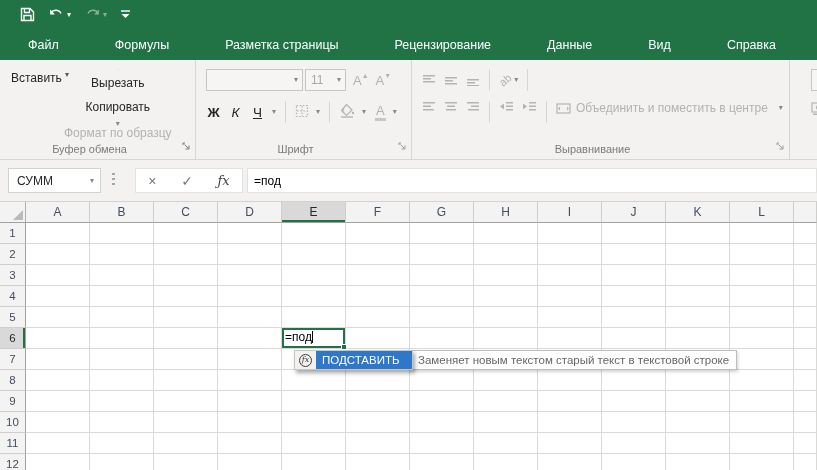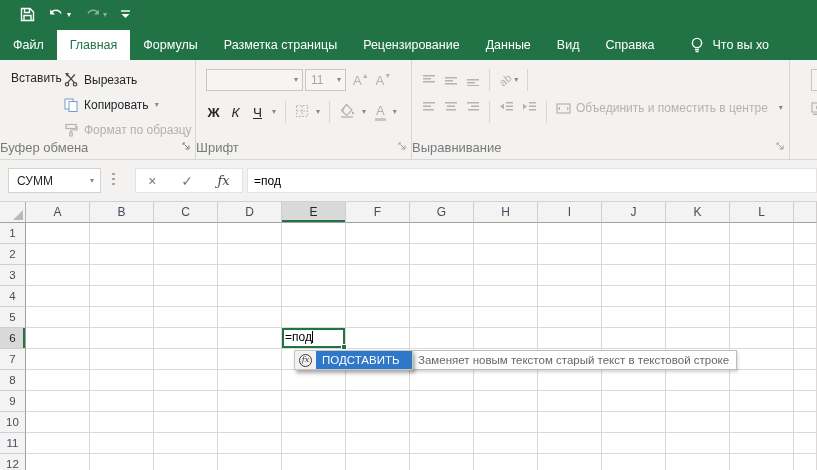--- a/index.html
+++ b/index.html
@@ -15,44 +15,44 @@
   .titlebar{position:absolute; top:0; left:0; right:0; height:30px; background:var(--green);}
   .qat{display:flex; align-items:center; gap:13px; padding:7px 0 0 20px;}
   .qbtn{display:flex; align-items:center; gap:2px; cursor:default;}
   .qbtn svg{display:block;}
   .qbtn .mini{color:#fff; font-size:8px; line-height:8px;}
   .qbtn.dim{opacity:.45;}
 
   
   .tabbar{position:absolute; top:30px; left:0; right:0; height:30px; background:var(--green);
           display:flex; align-items:stretch; white-space:nowrap;}
-  .tab{color:#fff; padding:0 13px; display:flex; align-items:center; font-size:12.5px;}
+  .tab{color:#fff; padding:0 28px; display:flex; align-items:center; font-size:12.5px;}
   .tab.active{background:#fff; color:var(--green);}
   .tellme{display:flex; align-items:center; gap:9px; color:#fff; margin-left:22px; font-size:12.5px;}
 
   
   .ribbon{position:absolute; top:60px; left:0; right:0; height:100px; background:var(--ribbon);
           border-bottom:1px solid #d8d6d4;}
   .rgroup{position:absolute; top:0; bottom:0; border-right:1px solid #d8d6d4;}
   .g-clip{left:0; width:196px;}
   .g-font{left:196px; width:216px;}
   .g-align{left:412px; width:378px;}
   .g-num{left:806px; width:27px; border-right:none;}
-  .glabel{position:absolute; bottom:4px; left:0; right:16px; 
-          color:#7a7a7a; font-size:13px;}
+  .glabel{position:absolute; bottom:4px; left:0; right:16px; text-align:center;
+          color:#7a7a7a; font-size:11px;}
   .launcher{position:absolute; right:4px; bottom:5px;}
   .caret{font-size:8px; color:#8a8886; line-height:8px;}
   .caret.dark{color:#595755;}
 
   
   .paste{position:absolute; left:8px; top:8px; width:52px; height:86px; display:flex;
          flex-direction:row; align-items:flex-start; gap:3px; padding-top:3px;}
   .paste .lbl{color:var(--ink);}
   .clipbtns{position:absolute; left:64px; top:9px; display:flex; flex-direction:column; gap:4px;}
-  .sbtn{display:flex; align-items:center; gap:6px; height:21px; color:var(--ink); white-space:nowrap;}
+  .sbtn{display:flex; align-items:center; gap:6px; height:21px; color:var(--ink); white-space:nowrap;flex-direction:column;}
   .sbtn.off{color:var(--disabled);justify-content:flex-end;}
 
   
   .frow1{position:absolute; left:10px; top:9px; display:flex; align-items:center;}
   .combo{height:22px; border:1px solid #c8c6c4; background:#f6f5f4; position:relative;
          display:flex; align-items:center; color:#a9a7a4;}
   .combo .cv{padding-left:5px; flex:1;}
   .combo .caret{margin-right:4px;}
   .c-fontname{width:97px;}
   .c-size{width:41px; margin-left:2px;}
@@ -168,21 +168,20 @@
           <path class="wt" d="M1 2 H10"></path>
           <path d="M1.5 5 L5.5 9 L9.5 5 Z" fill="#fff"></path>
         </svg>
       </span>
     </div>
   </div>
 
   <div class="tabbar">
     <div class="tabs-left" style="display:flex">
         <div class="tab">Файл</div>
-        <div class="tab active">Главная</div>
         <div class="tab">Формулы</div>
         <div class="tab">Разметка страницы</div>
         <div class="tab">Рецензирование</div>
         <div class="tab">Данные</div>
         <div class="tab">Вид</div>
         <div class="tab">Справка</div>
       </div>
     <div class="tellme">
       <svg width="14" height="17" viewBox="0 0 14 17">
         <circle class="wt" cx="7" cy="6" r="4.6"></circle>

